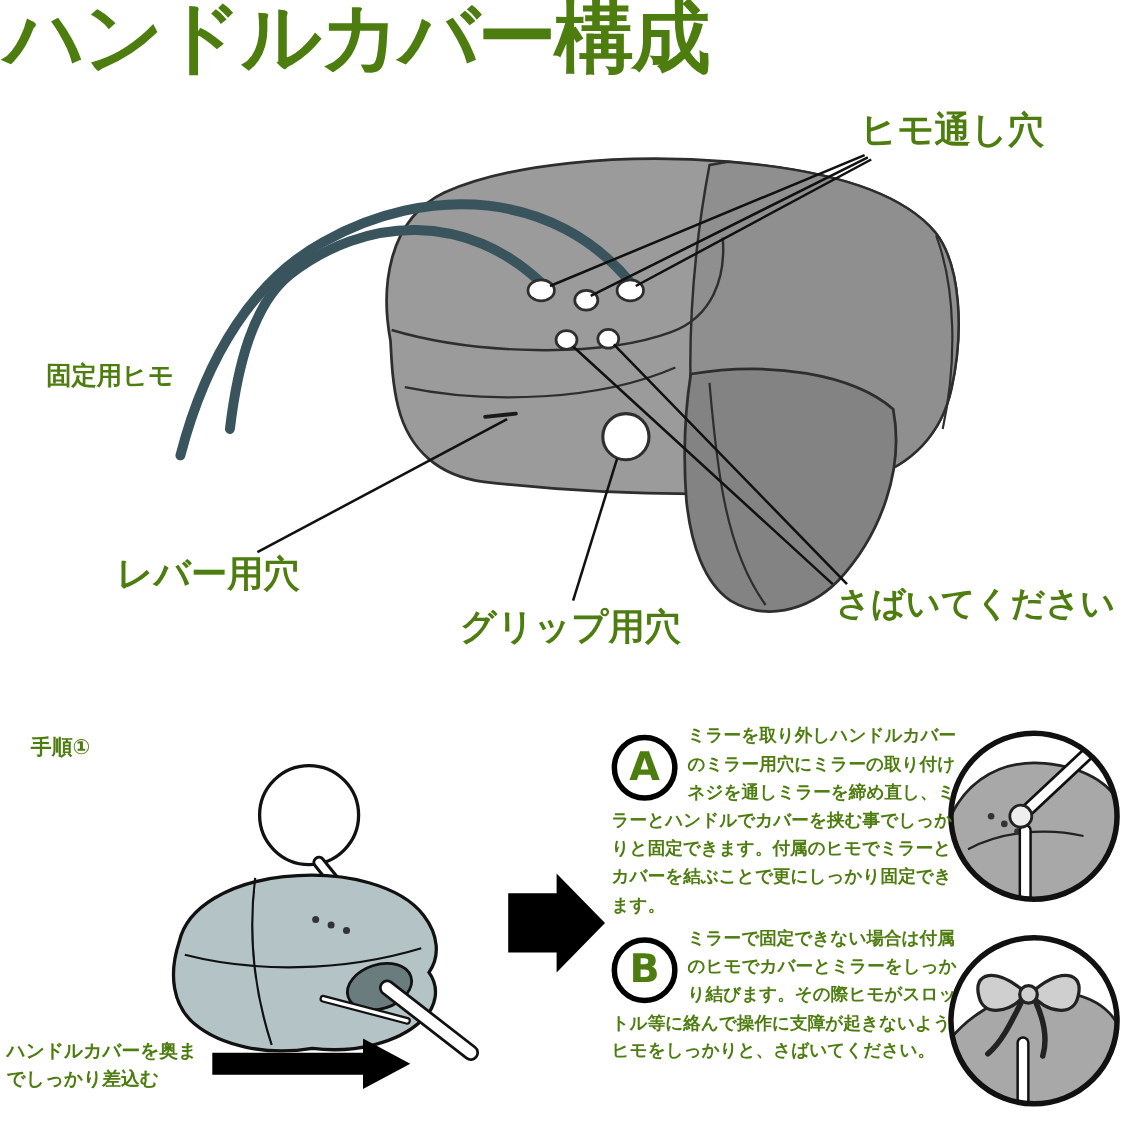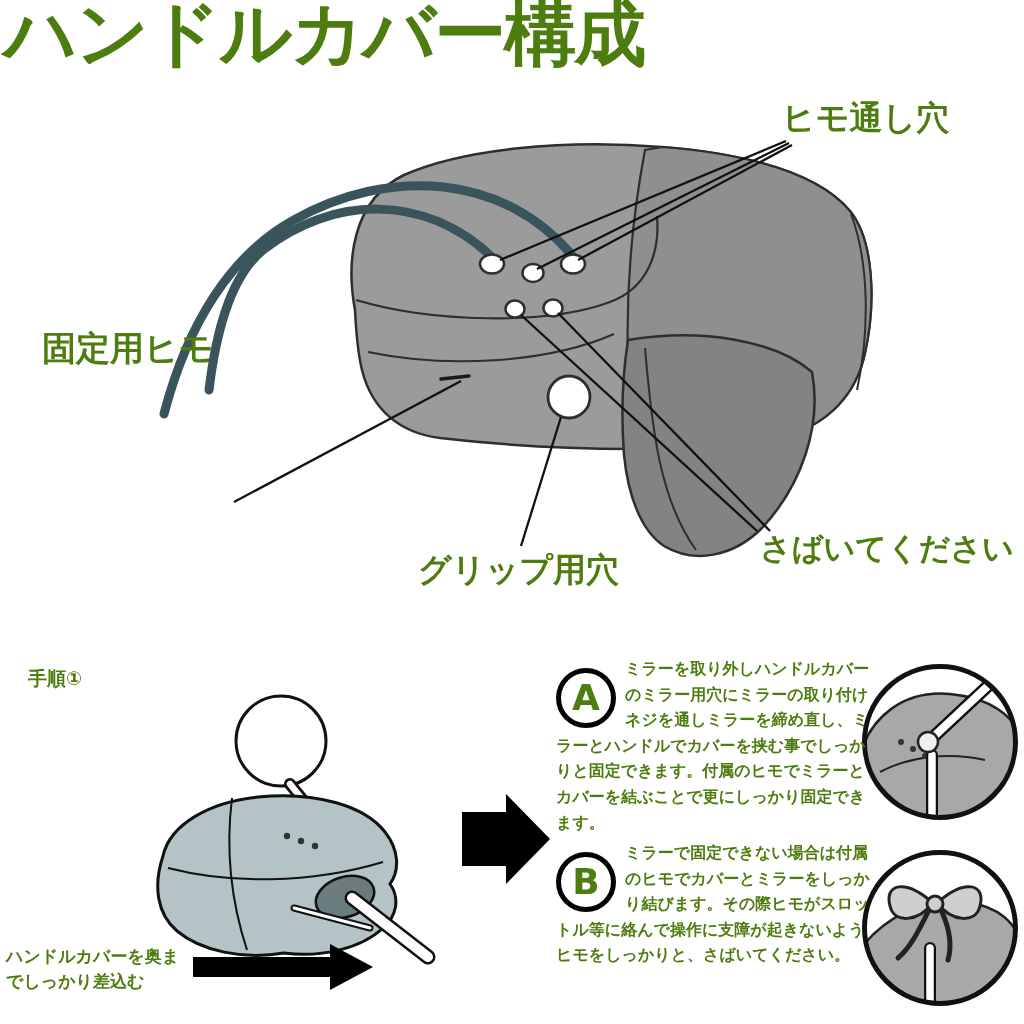--- a/index.html
+++ b/index.html
@@ -3,21 +3,21 @@
 <meta charset="utf-8">
 <style>
   html,body{margin:0;padding:0;background:#fff;}
   .page{position:relative;width:1024px;height:1024px;background:#fff;overflow:hidden;
         font-family:"DejaVu Sans",sans-serif;color:#4d7c0f;}
   .canvas{position:absolute;left:0;top:0;width:1024px;height:1024px;}
   .txt{position:absolute;white-space:pre-wrap;}
   .title{left:4px;top:-14px;font-size:72px;font-weight:900;letter-spacing:-2px;}
   .lbl{font-weight:700;}
   .lbl-cord{left:782px;top:96px;font-size:33px;}
-  .lbl-fix{left:42px;top:326px;font-size:34px;}
+  .lbl-fix{left:42px;top:326px;font-size:23px;}
   .lbl-lever{left:106px;top:500px;font-size:33px;}
   .lbl-grip{left:418px;top:548px;font-size:33px;}
   .lbl-mirror{left:760px;top:528px;font-size:31px;}
   .step1-head{left:28px;top:666px;font-size:19px;font-weight:800;}
   .step1-body{left:24px;top:710px;width:188px;font-size:17px;line-height:1.5;font-weight:600;}
   .step1-cap{left:6px;top:944px;width:182px;font-size:17px;line-height:1.45;font-weight:700;}
   .opt-block{position:absolute;width:314px;font-size:16px;line-height:1.6;font-weight:600;}
   .opt-a{left:556px;top:656px;}
   .opt-b{left:556px;top:840px;}
   .opt-circle{float:left;width:50px;height:50px;border:5px solid #000;border-radius:50%;
@@ -148,20 +148,21 @@
         <circle cx="935" cy="904" r="8" stroke="#222" stroke-width="3" fill="#cfcfcf"></circle>
       </g>
       <circle cx="940" cy="928" r="75.5" fill="none" stroke="#111" stroke-width="5"></circle>
     </g>
   </svg>
 
   <div class="txt title">ハンドルカバー構成</div>
 
   <div class="txt lbl lbl-cord">ヒモ通し穴</div>
   <div class="txt lbl lbl-fix">固定用ヒモ</div>
+  <div class="txt lbl lbl-lever">レバー用穴</div>
   <div class="txt lbl lbl-grip">グリップ用穴</div>
   <div class="txt lbl lbl-mirror">さばいてください</div>
 
   <div class="txt step1-head">手順①</div>
   <div class="txt step1-cap">ハンドルカバーを奥までしっかり差込む</div>
 
   <div class="opt-block opt-a">
     <div class="opt-circle">A</div>
     <p class="opt-text">ミラーを取り外しハンドルカバーのミラー用穴にミラーの取り付けネジを通しミラーを締め直し、ミラーとハンドルでカバーを挟む事でしっかりと固定できます。付属のヒモでミラーとカバーを結ぶことで更にしっかり固定できます。</p>
   </div>

